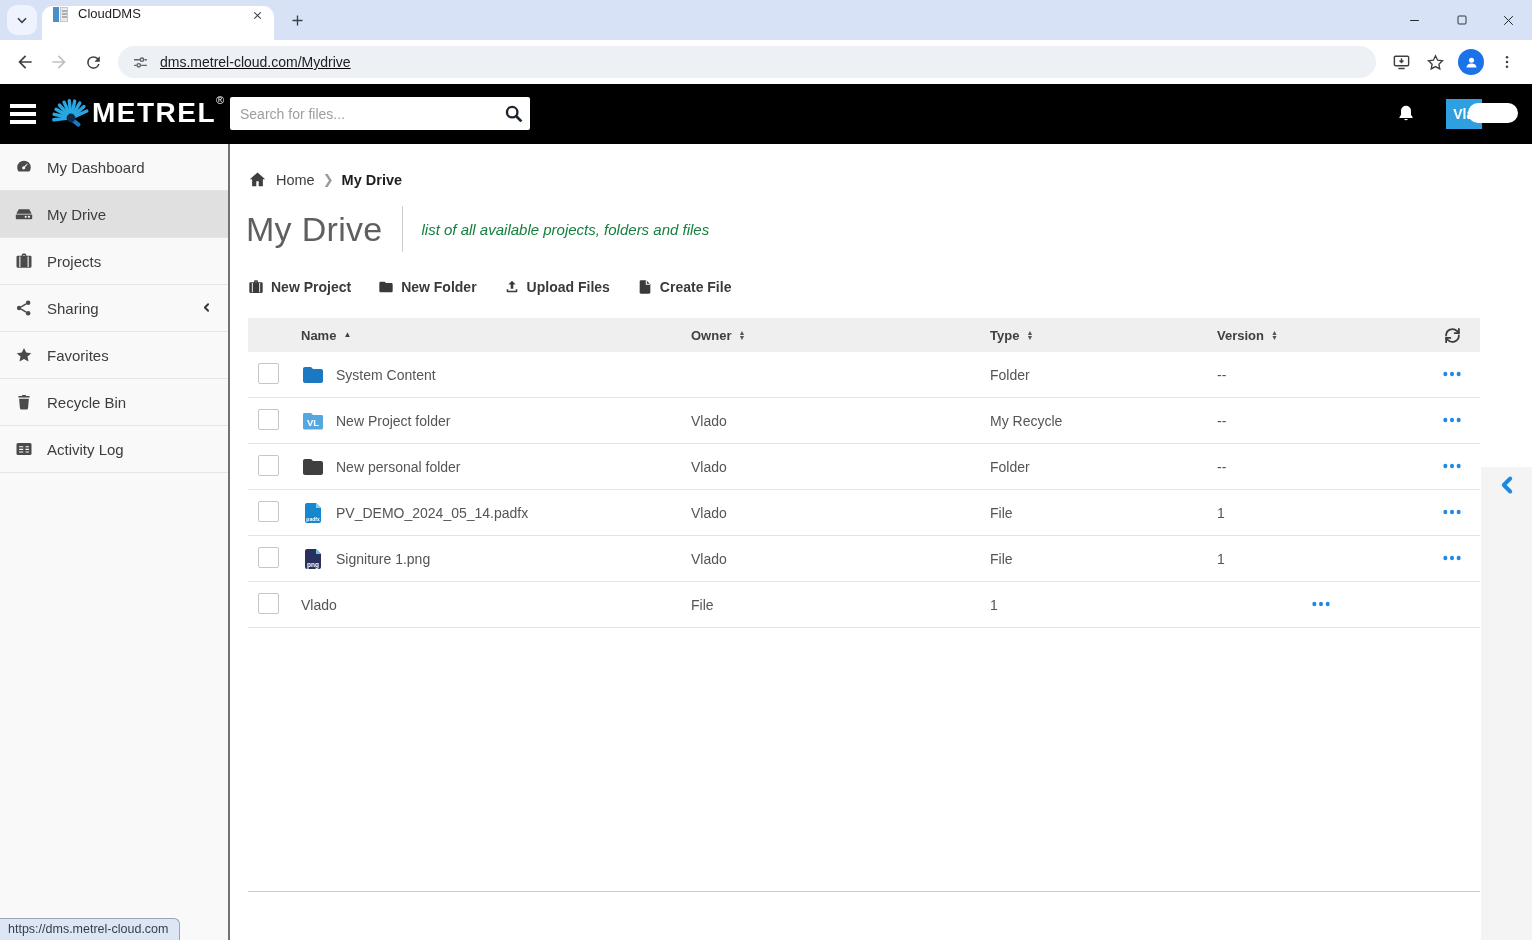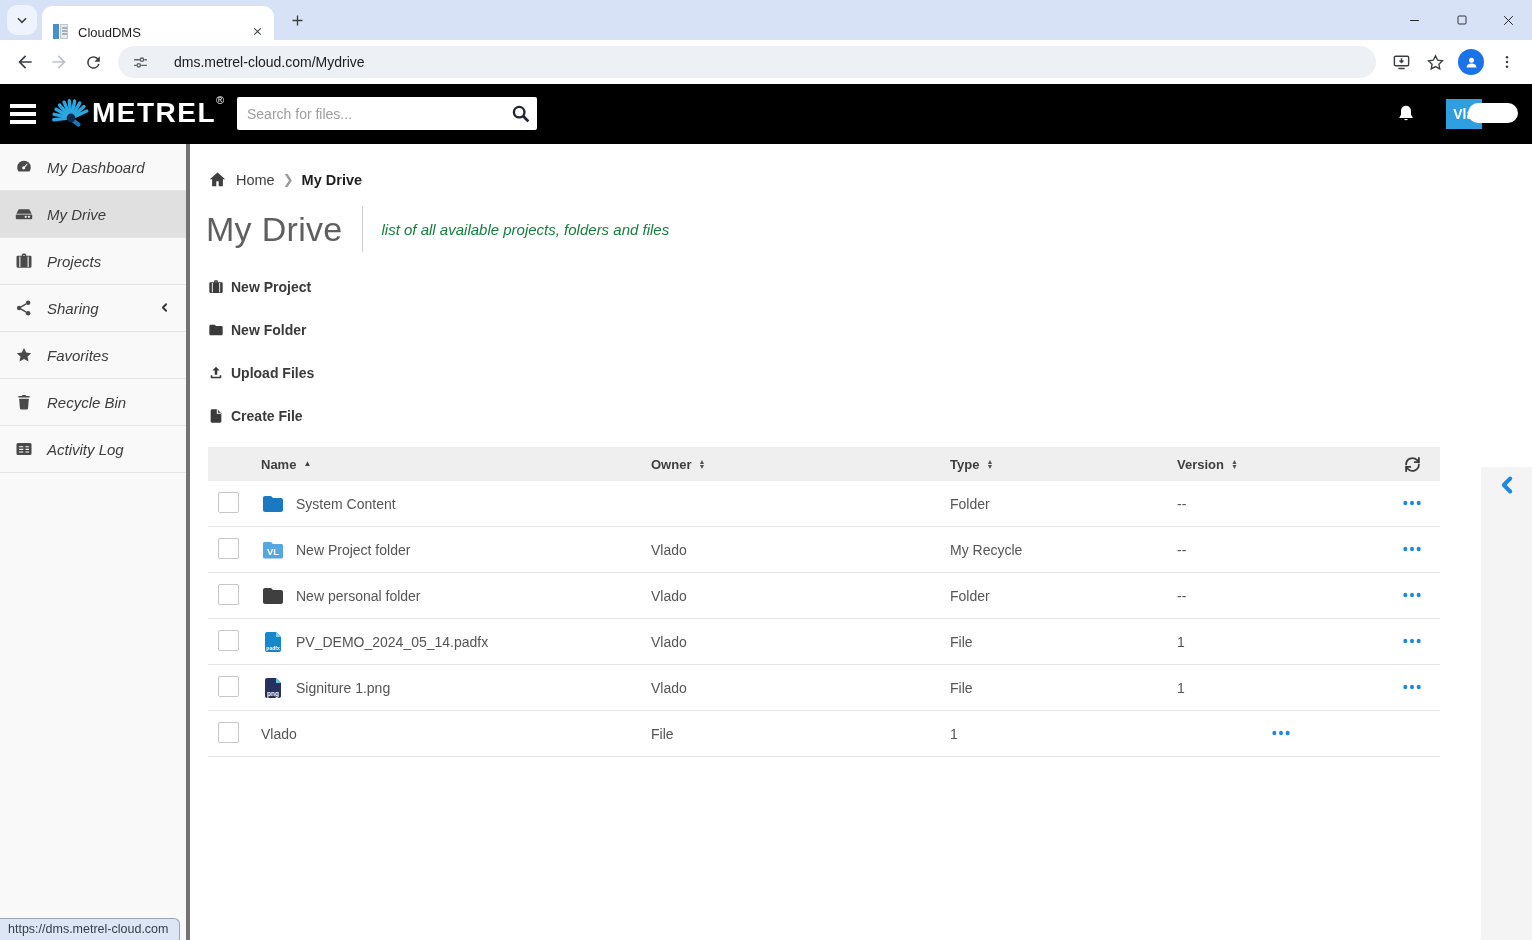--- a/index.html
+++ b/index.html
@@ -4,92 +4,92 @@
 <style>
   * { margin:0; padding:0; box-sizing:border-box; }
   html,body { width:1532px; height:940px; overflow:hidden; background:#fff;
     font-family:"Liberation Sans","DejaVu Sans",sans-serif; position:relative; }
 
   
   .tabstrip { height:40px; background:#d8e2f7; display:flex; align-items:flex-end; position:relative; }
   .tab-search-btn { width:30px; height:30px; margin:0 0 5px 7px; border:none; border-radius:10px;
     background:#eef3fd; display:flex; align-items:center; justify-content:center; cursor:pointer; }
   .tab { width:232px; height:34px; background:#fff; border-radius:11px 11px 0 0; margin-left:5px;
-    display:flex; align-items:flex-end; padding:0 8px 0 10px; }
+    display:flex; align-items:flex-start; padding:0 8px 0 10px; }
   .favicon { width:17px; height:17px; display:inline-block; position:relative; flex:0 0 auto; }
   .favicon .f-bar { position:absolute; left:1px; top:1px; width:6px; height:15px; background:#4a90c8; }
   .favicon .f-page { position:absolute; left:8px; top:1px; width:8px; height:15px; background:#e8eaed; border:1px solid #c3c7cc; }
   .favicon .f-line { position:absolute; left:9.5px; width:5px; height:1.5px; background:#aab0b8; }
   .tab-title { font-size:13px; color:#1f1f1f; margin-left:9px; flex:1; }
   .tab-close { border:none; background:transparent; width:18px; height:18px; cursor:pointer;
     display:flex; align-items:center; justify-content:center; border-radius:50%; }
   .newtab-btn { border:none; background:transparent; width:30px; height:30px; margin:0 0 5px 8px;
     display:flex; align-items:center; justify-content:center; cursor:pointer; border-radius:50%; }
   .win-controls { position:absolute; right:0; top:0; height:40px; display:flex; }
   .win-controls button { width:47px; height:40px; border:none; background:transparent; cursor:pointer;
     display:flex; align-items:center; justify-content:center; }
 
   .toolbar { height:44px; background:#fff; display:flex; align-items:center; padding:0 8px; }
   .nav-btn { width:34px; height:34px; border:none; background:transparent; border-radius:50%;
     display:flex; align-items:center; justify-content:center; cursor:pointer; flex:0 0 auto; }
   .omnibox { flex:1; height:32px; background:#edf0f4; border-radius:16px; margin:0 8px;
-    display:flex; align-items:center; padding:0 14px; gap:25px; cursor:text; }
+    display:flex; align-items:center; padding:0 14px; gap:11px; cursor:text;text-decoration:underline; }
   .url-text { font-size:14px; color:#202124; }
   .profile-btn { width:26px; height:26px; border-radius:50%; border:none; background:#1a73e8;
     display:flex; align-items:center; justify-content:center; cursor:pointer; margin:0 6px; }
 
   
   .app-header { height:60px; background:#000; display:flex; align-items:center; position:relative; }
   .hamburger { width:40px; height:36px; border:none; background:transparent; cursor:pointer;
     display:flex; flex-direction:column; justify-content:center; gap:4.5px; padding-left:10px; }
   .hamburger span { display:block; width:26px; height:3.5px; background:#fff; }
   .brand { display:flex; align-items:flex-start; margin-left:6px; color:#fff; }
   .brand-text { font-size:28px; font-weight:bold; letter-spacing:1.5px; line-height:44px; }
   .brand-reg { font-size:11px; margin-top:3px; }
-  .hdr-search { position:absolute; left:237px; top:13px; width:300px; height:33px; background:#fff;
+  .hdr-search { position:absolute; left:230px; top:13px; width:300px; height:33px; background:#fff;
     border-radius:2px; display:flex; align-items:center; }
   .hdr-search input { flex:1; border:none; outline:none; background:transparent; padding:0 10px;
     font-size:14px; color:#333; font-family:inherit; }
   .hdr-search input::placeholder { color:#9e9e9e; }
   .hdr-search-btn { border:none; background:transparent; cursor:pointer; width:34px; height:33px;
     display:flex; align-items:center; justify-content:center; }
   .header-right { position:absolute; right:22px; top:0; height:60px; display:flex; align-items:center; gap:30px; }
   .bell-btn { border:none; background:transparent; cursor:pointer; display:flex; }
   .user-chip { display:flex; align-items:center; cursor:pointer; position:relative; height:34px; }
   .user-avatar { width:36px; height:30px; background:#2f9fe0; color:#fff; font-weight:bold; font-size:14px;
     display:flex; align-items:center; justify-content:center; overflow:hidden; }
   .user-redaction { position:absolute; left:22px; top:6px; width:50px; height:20px; background:#fff;
     border-radius:10px; }
   .user-suffix { color:#fff; font-size:13px; margin-left:2px; }
   .user-caret { width:0; height:0; border-left:5px solid transparent; border-right:5px solid transparent;
     border-top:6px solid #fff; margin-left:9px; }
 
   
   .app-body { display:flex; height:796px; }
-  .sidebar { width:190px; background:#f9f9f9; border-right:4px solid #737373; flex:0 0 auto;font-style:italic; }
+  .sidebar { width:230px; background:#f9f9f9; border-right:2px solid #737373; flex:0 0 auto; }
   .side-item { height:47px; display:flex; align-items:center; gap:14px; padding:0 15px;
     border-bottom:1px solid #e5e5e5; font-size:15px; color:#3d3d3d; cursor:pointer; }
   .side-item.active { background:#e0e0e0; }
   .side-item .sicon { width:18px; height:18px; display:flex; flex:0 0 auto; }
   .side-item .sicon svg { width:18px; height:18px; fill:#4a4a4a; }
   .side-chevron { margin-left:auto; }
 
   .content { flex:1; position:relative; background:#fff; }
   .breadcrumb { padding:26px 12px 0 18px; display:flex; align-items:center; gap:8px;
     font-size:14.5px; color:#3d3d3d; }
   .bc-home { display:flex; align-items:center; gap:9px; cursor:pointer; color:#3d3d3d; }
   .bc-sep { color:#9a9a9a; font-size:13px; }
   .bc-current { font-weight:bold; color:#1e1e1e; cursor:default; }
 
   .title-row { margin:17px 0 0 16px; display:flex; align-items:center; }
   .page-title { font-size:34px; font-weight:400; color:#5f5f5f; letter-spacing:.3px; }
   .title-divider { width:1px; height:46px; background:#ccc; margin:0 19px; }
   .page-subtitle { font-style:italic; font-size:15px; color:#15803d; }
 
-  .actions { margin:27px 8px 0 18px; display:flex; gap:27px;flex-direction:column; }
+  .actions { margin:27px 8px 0 18px; display:flex; gap:27px; }
   .action-btn { display:flex; align-items:center; gap:7px; font-size:14px; font-weight:bold;
     color:#3a3a3a; cursor:pointer; background:transparent; border:none; font-family:inherit; }
   .action-btn svg { width:16px; height:16px; fill:#3a3a3a; }
 
   
   .file-table { margin:23px 0 0 18px; width:1232px; border-bottom:1px solid #ccc; min-height:574px; }
   .thead, .trow { display:grid; grid-template-columns:53px 390px 299px 227px 1fr 56px; align-items:center; }
   .thead { height:34px; background:#efefef; font-size:13px; font-weight:bold; color:#3f3f3f; }
   .th { display:flex; align-items:center; gap:7px; cursor:pointer; }
   .sort-asc { font-size:8px; color:#3f3f3f; line-height:1; }

